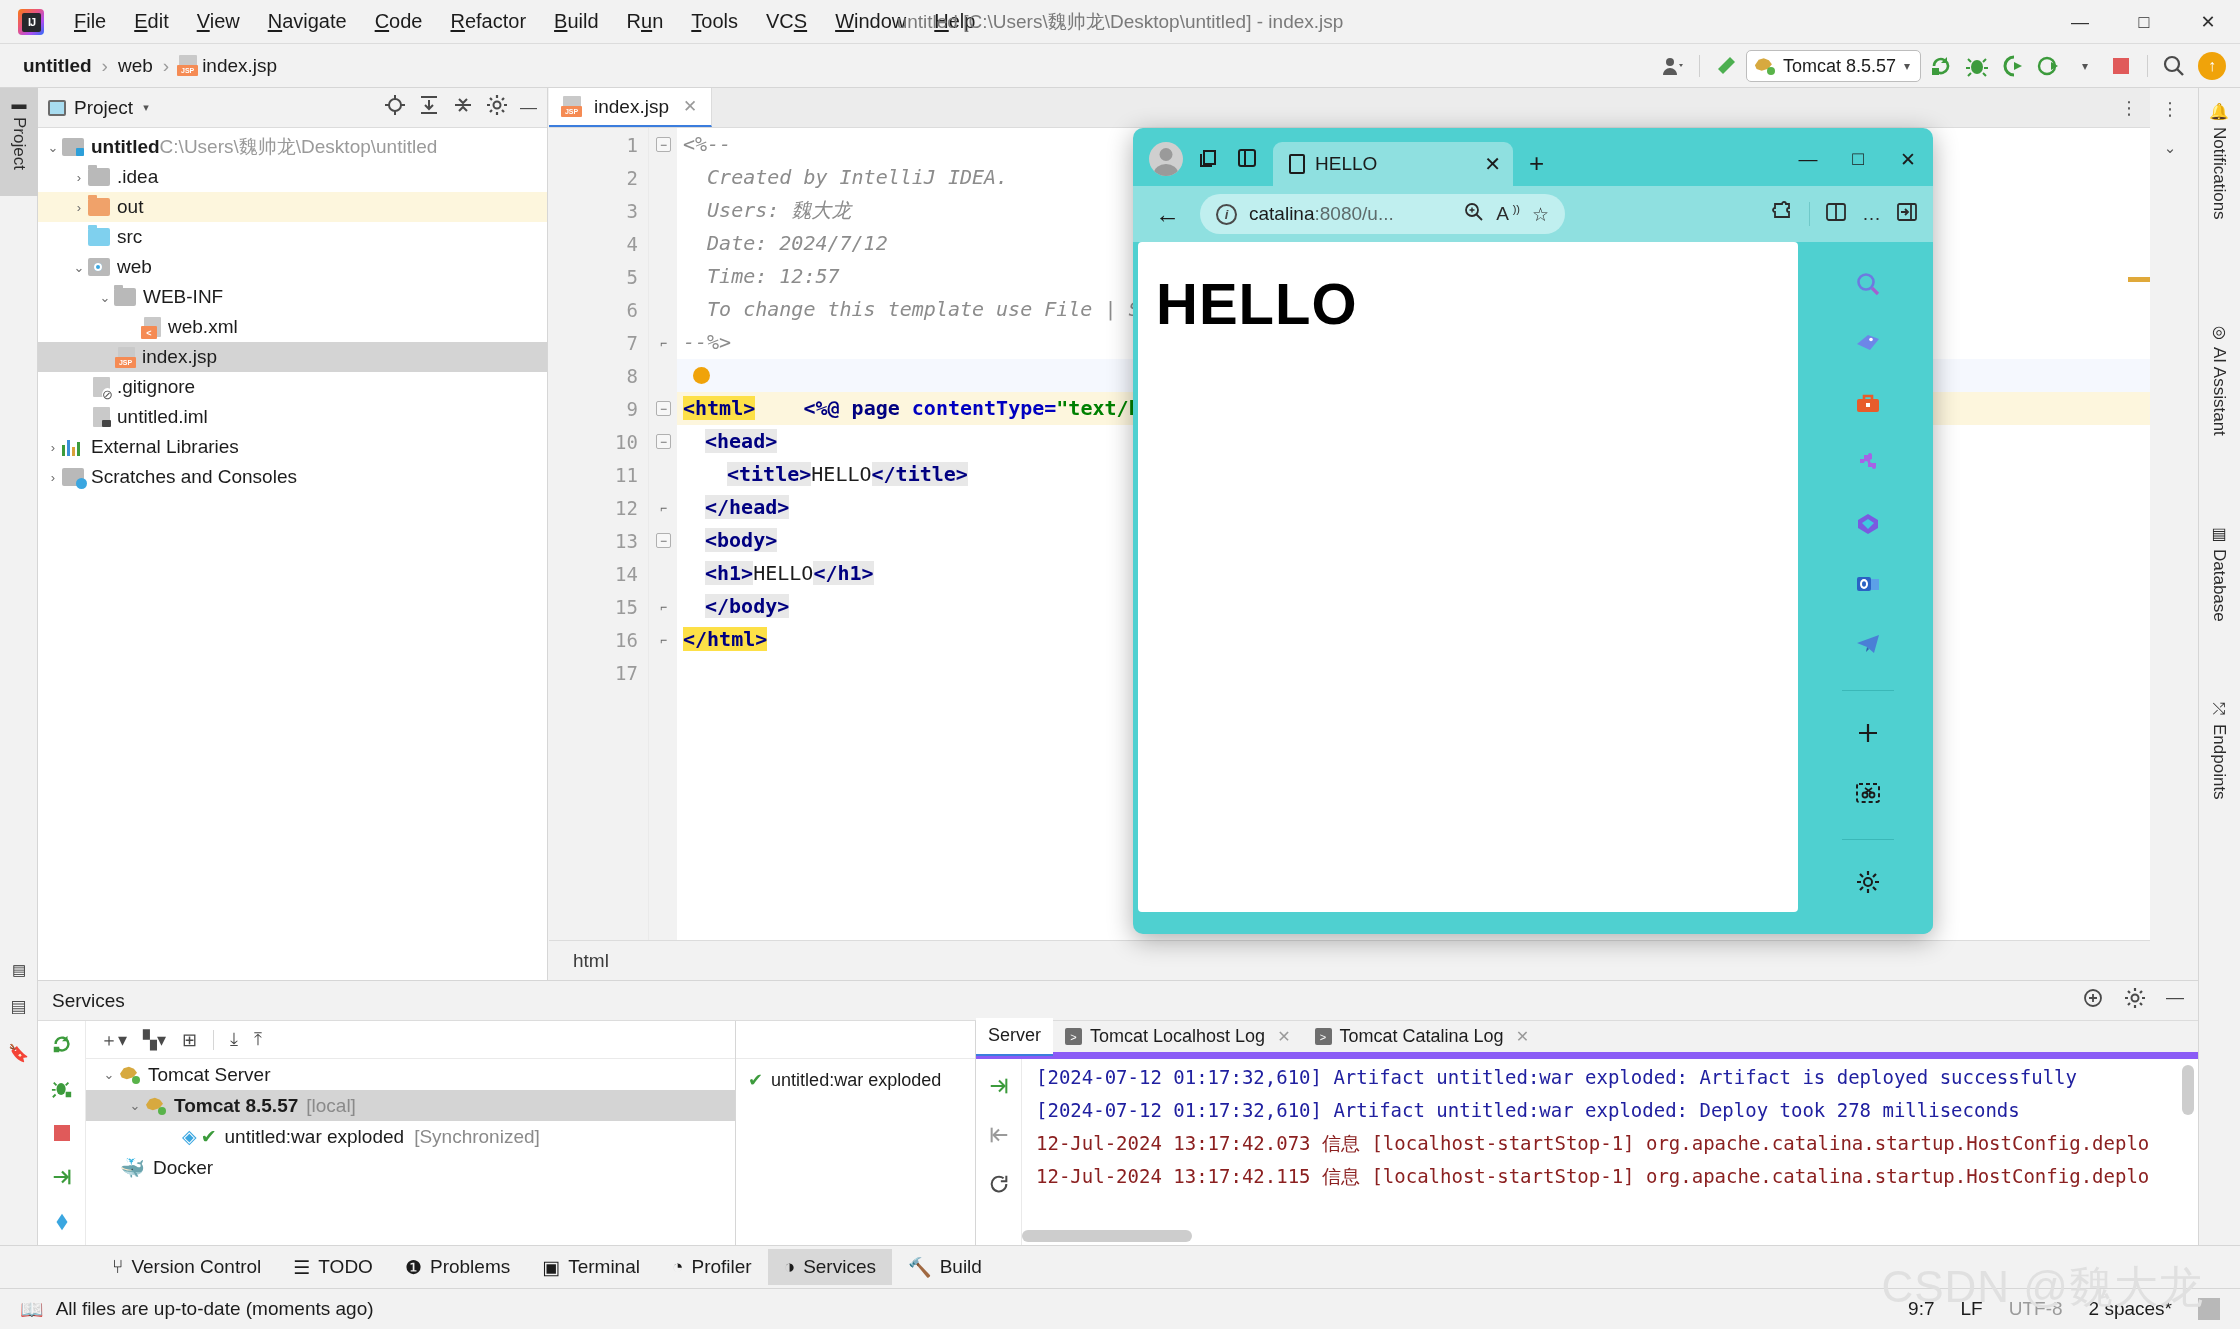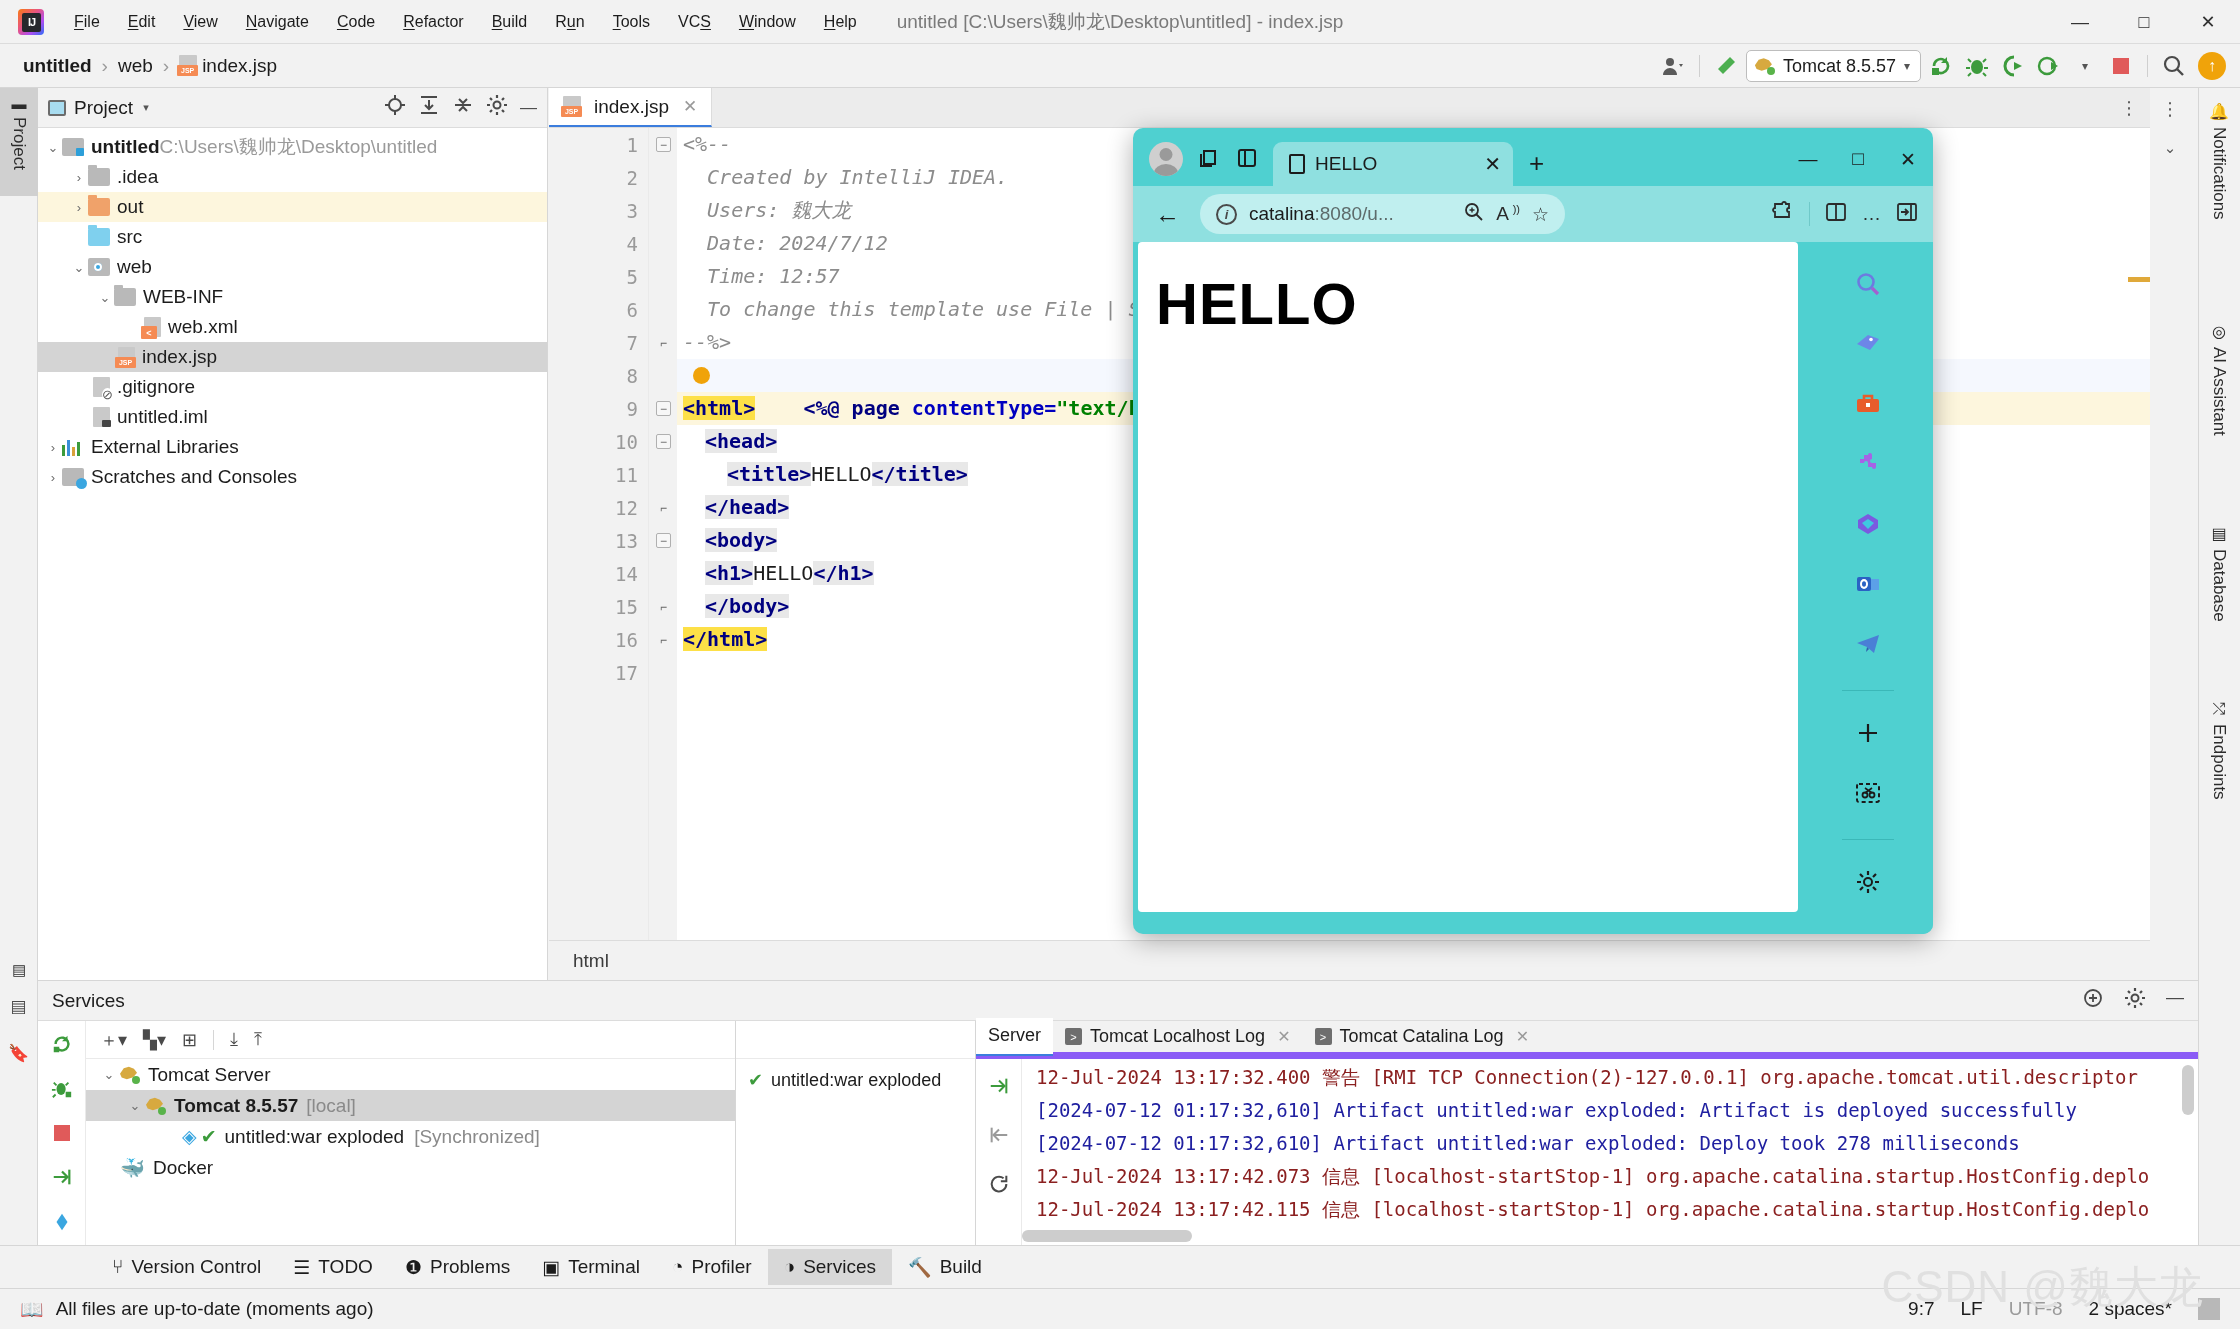--- a/index.html
+++ b/index.html
@@ -25,21 +25,21 @@
     flex: none;
   }
   .ij-logo::after {
     content: "IJ"; position: absolute; inset: 4px 3px 3px 4px;
     background: #27282c; color: #fff; font-size: 11px; font-weight: bold;
     display: flex; align-items: center; justify-content: center; border-radius: 2px;
     letter-spacing: -1px;
   }
   .menubar { display: flex; align-items: center; gap: 0px; }
   .menu-item {
-    font-size: 16px; color: #1c1c1c; padding: 3px 14px; cursor: default;
+    font-size: 20px; color: #1c1c1c; padding: 3px 14px; cursor: default;
     white-space: nowrap;
   }
   .menu-item u { text-decoration: underline; text-underline-offset: 2px; }
   .win-title {
     position: absolute; left: 50%; transform: translateX(-50%);
     font-size: 19px; color: #7a7a7a; white-space: nowrap;
   }
   .win-buttons { position: absolute; right: 0; top: 0; height: 44px; display: flex; }
   .win-btn {
     width: 64px; height: 44px; display: flex; align-items: center; justify-content: center;
@@ -974,21 +974,20 @@
           </span>
           <span>
             <svg width="22" height="22" viewBox="0 0 24 24">
                 <path d="M20 12a8 8 0 1 1-3-6.2" stroke="#4a4a4a" stroke-width="2.2" fill="none"></path>
                 <path d="M20 3v6h-6" stroke="#4a4a4a" stroke-width="2.2" fill="none"></path>
               </svg>
           </span>
         </div>
 
         <div class="log-lines">
-          <div class="log-line log-red">12-Jul-2024 13:17:32.400 警告 [RMI TCP Connection(2)-127.0.0.1] org.apache.tomcat.util.descriptor</div>
           <div class="log-line log-blue">[2024-07-12 01:17:32,610] Artifact untitled:war exploded: Artifact is deployed successfully</div>
           <div class="log-line log-blue">[2024-07-12 01:17:32,610] Artifact untitled:war exploded: Deploy took 278 milliseconds</div>
           <div class="log-line log-red">12-Jul-2024 13:17:42.073 信息 [localhost-startStop-1] org.apache.catalina.startup.HostConfig.deplo</div>
           <div class="log-line log-red">12-Jul-2024 13:17:42.115 信息 [localhost-startStop-1] org.apache.catalina.startup.HostConfig.deplo</div>
         </div>
 
         <div class="log-scroll-v">
             <div class="log-scroll-thumb"></div>
           </div>
         <div class="log-scroll-h"></div>

